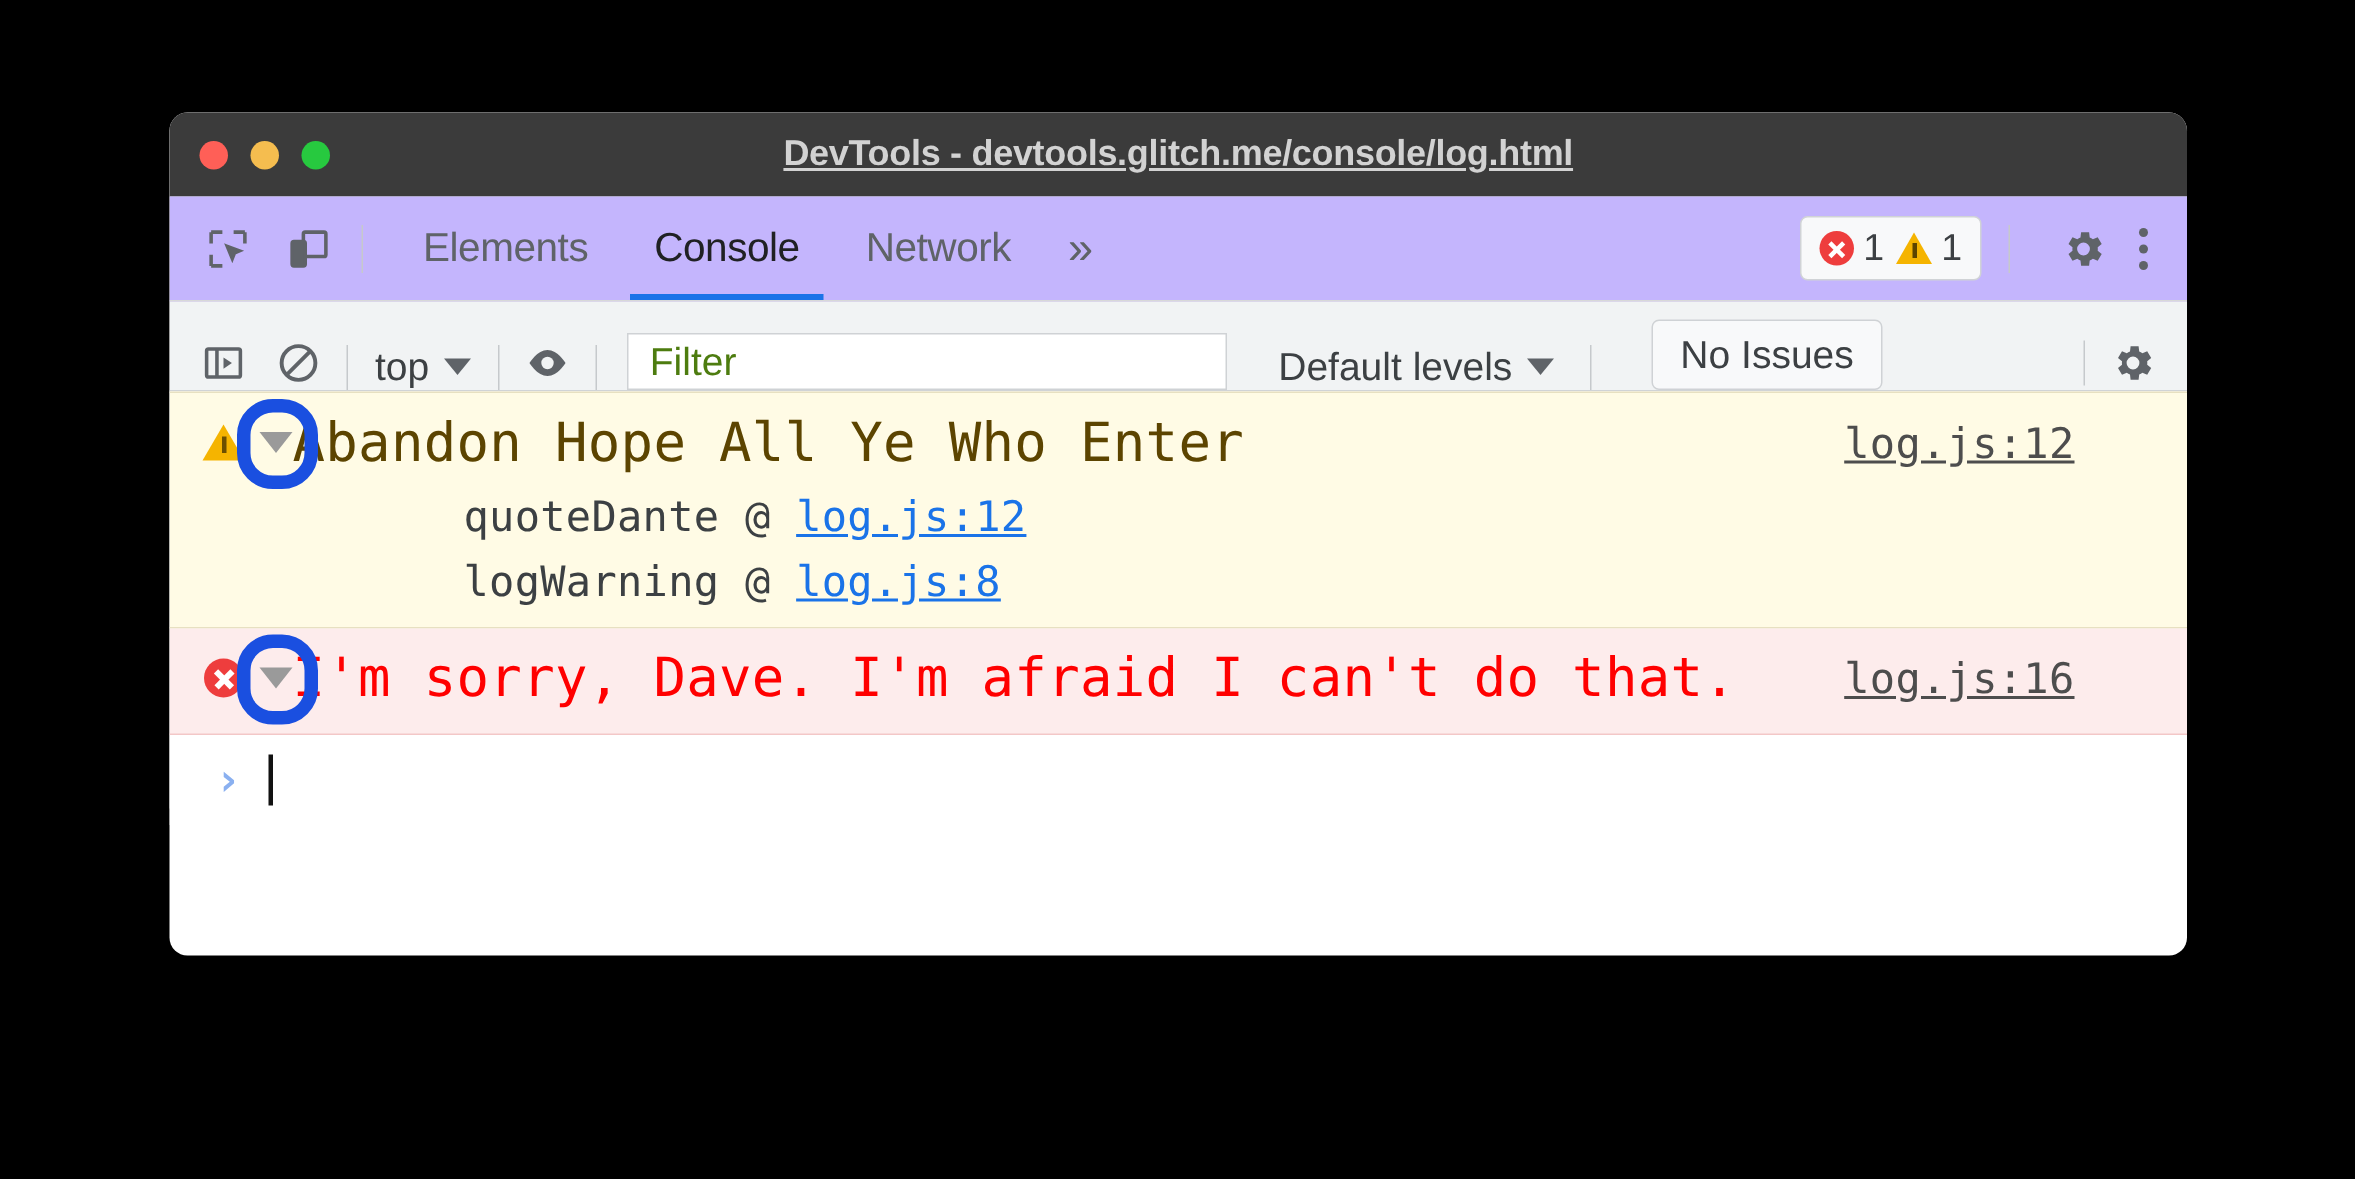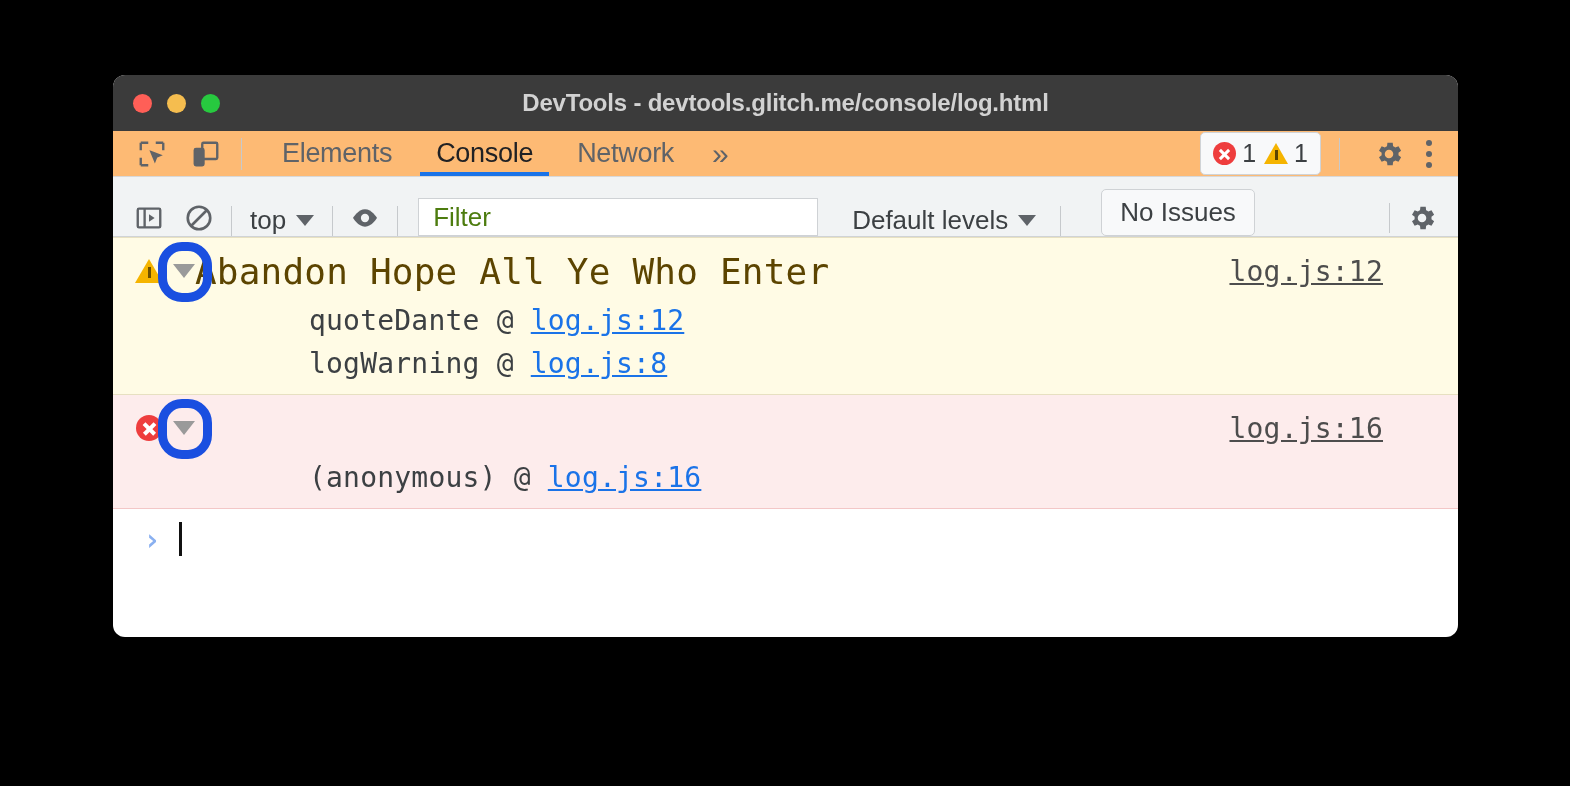--- a/index.html
+++ b/index.html
@@ -47,27 +47,28 @@
   .dot.green { background: #27c93f; }
   .title-text {
     position: absolute;
     left: 0; right: 0;
     text-align: center;
     color: #d2d2d2;
     font-size: 24px;
     font-weight: bold;
     letter-spacing: -0.2px;
     pointer-events: none;
+    text-decoration: underline;
   }
 
   
   .tabbar {
     position: relative;
-    height: 46px;
-    background: #fdba74;
+    height: 70px;
+    background: #c4b5fd;
     display: flex;
     align-items: center;
     border-bottom: 1px solid #d8d8d8;
   }
   .tb-icon {
     width: 34px; height: 34px;
     display: flex; align-items: center; justify-content: center;
     color: #5f6368;
   }
   .tb-icon.first { margin-left: 22px; }
@@ -475,23 +476,23 @@
 
       <div class="row error">
         <div class="row-main">
           <span class="level-icon">
             <span class="circ-err"></span>
           </span>
           <span class="disclosure">
             <span class="arrow"></span>
             <span class="ring"></span>
           </span>
+          <span class="msg err-text">I'm sorry, Dave. I'm afraid I can't do that.</span>
           <span class="src-link">log.js:16</span>
         </div>
-        <div class="stack-line"><span>(anonymous) @ </span><a href="#">log.js:16</a></div>
       </div>
 
       <div class="prompt">
         <span class="chev">›</span>
         <span class="caret-bar"></span>
       </div>
 
     </div>
   </div>
 </div>

